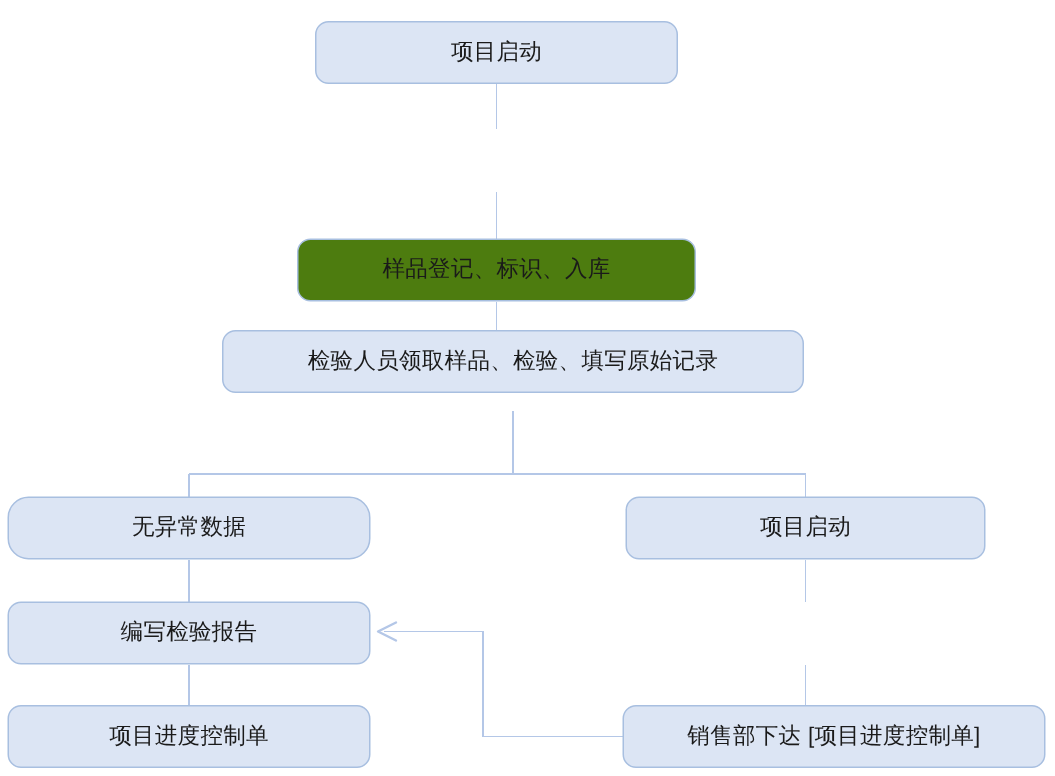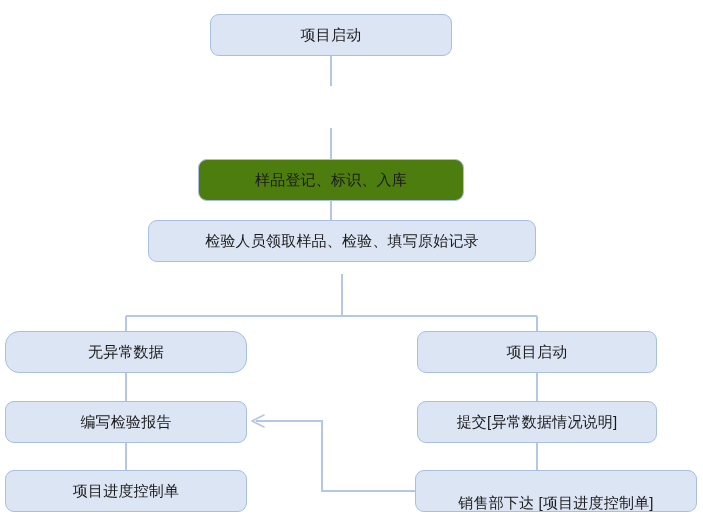--- a/index.html
+++ b/index.html
@@ -96,25 +96,22 @@
   </div>
 
   <div class="node" style="left: 417px; top: 331px; width: 240px; height: 42px; background: rgb(220, 229, 244); border-color: rgb(168, 191, 224); color: rgb(26, 26, 26);">
     <span class="node-label">项目启动</span>
   </div>
 
   <div class="node" style="left: 5px; top: 401px; width: 242px; height: 42px; background: rgb(220, 229, 244); border-color: rgb(168, 191, 224); color: rgb(26, 26, 26);">
     <span class="node-label">编写检验报告</span>
   </div>
 
-  <div class="node" style="left: 417px; top: 401px; width: 240px; height: 42px; background: rgb(220, 229, 244); border-color: rgb(168, 191, 224); color: rgb(26, 26, 26);">
-    <span class="node-label">提交[异常数据情况说明]</span>
-  </div>
 
   <div class="node" style="left: 5px; top: 470px; width: 242px; height: 42px; background: rgb(220, 229, 244); border-color: rgb(168, 191, 224); color: rgb(26, 26, 26);">
     <span class="node-label">项目进度控制单</span>
   </div>
 
-  <div class="node" style="left: 415px; top: 470px; width: 282px; height: 42px; background: rgb(220, 229, 244); border-color: rgb(168, 191, 224); color: rgb(26, 26, 26); align-items: flex-end;">
+  <div class="node" style="left: 415px; top: 470px; width: 282px; height: 42px; background: rgb(220, 229, 244); border-color: rgb(168, 191, 224); color: rgb(26, 26, 26);">
     <span class="node-label">销售部下达 [项目进度控制单]</span>
   </div>
 
 </div>
 
 </body></html>

